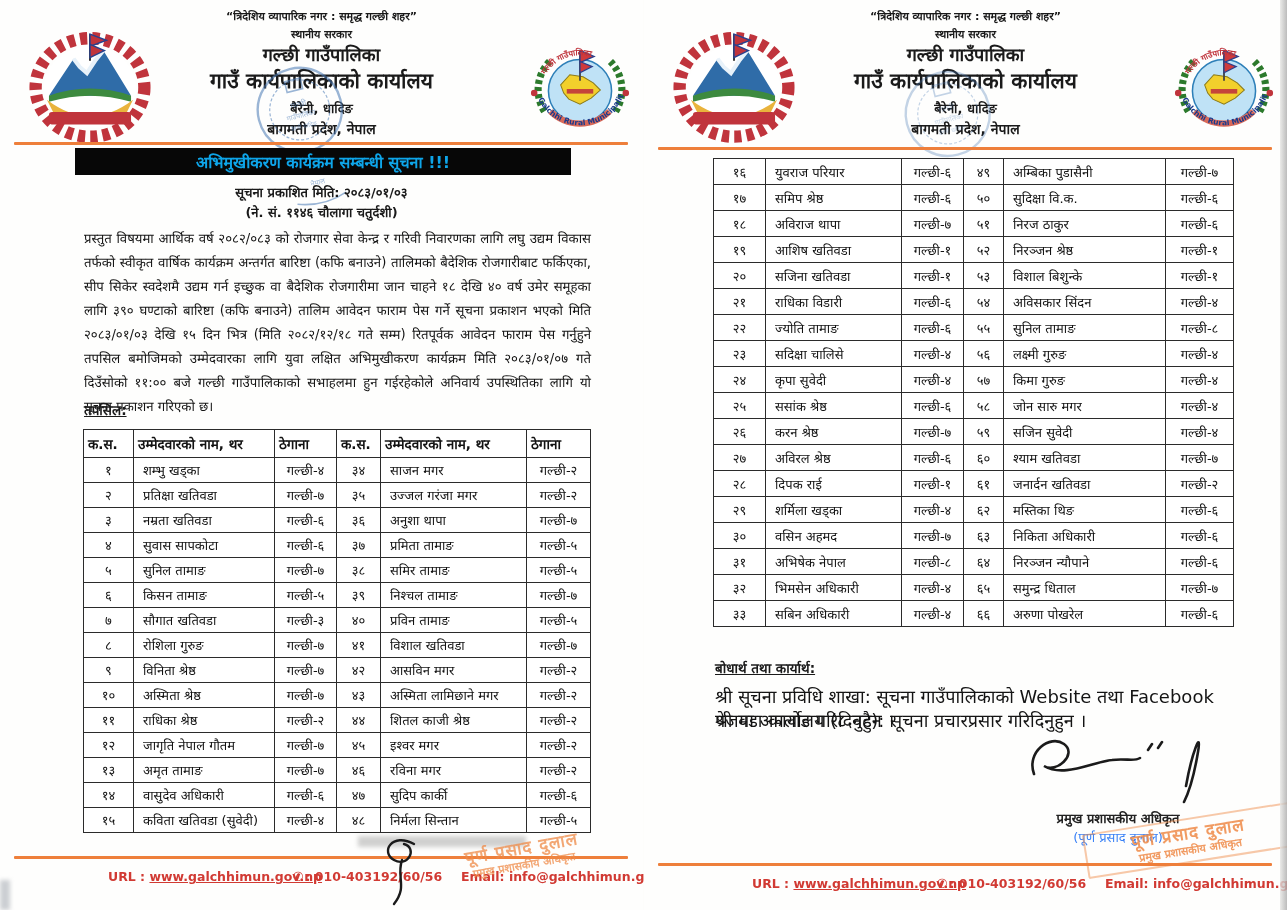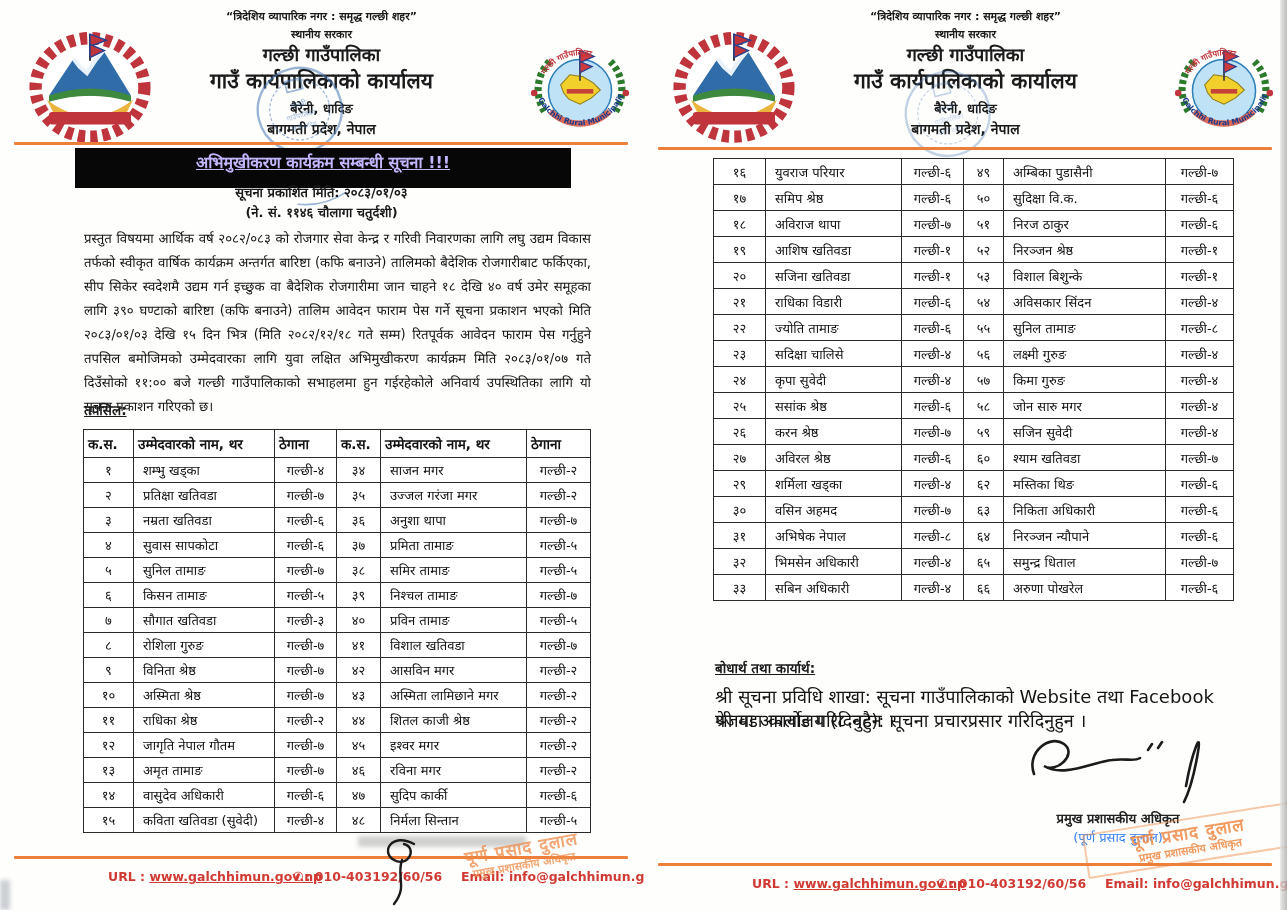--- a/index.html
+++ b/index.html
@@ -12,22 +12,22 @@
   .hdr-tagline{top:8px;font-size:11px;font-weight:bold;}
   .hdr-gov{top:26px;font-size:11px;font-weight:600;}
   .hdr-muni{top:42px;font-size:18px;font-weight:bold;}
   .hdr-office{top:66px;font-size:21px;font-weight:bold;}
   .hdr-loc{top:99px;font-size:13px;font-weight:bold;}
   .hdr-prov{top:119px;font-size:14px;font-weight:bold;}
   .logo{position:absolute;}
   .logo-emblem{left:28px;top:30px;width:124px;height:118px;}
   .logo-muni{left:524px;top:32px;width:112px;height:112px;}
   .rule{position:absolute;left:14px;right:15px;height:3px;background:#ee7f3b;border-radius:1px;}
-  .banner{position:absolute;left:75px;top:148px;width:496px;height:40px;background:#070707;color:#c4b5fd;
-          text-align:center;font-weight:bold;font-size:16px;line-height:29px;text-decoration:underline;}
+  .banner{position:absolute;left:75px;top:148px;width:496px;height:27px;background:#070707;color:#0ea5e9;
+          text-align:center;font-weight:bold;font-size:16px;line-height:29px;}
   .pubdate{top:183px;font-size:13px;font-weight:600;}
   .sambat{top:203px;font-size:13px;font-weight:600;}
   .body-par{position:absolute;left:84px;top:227px;width:507px;font-size:13.2px;line-height:24px;
             text-align:justify;color:#141414;}
   .tapasil{position:absolute;left:84px;top:401px;font-size:13.5px;font-weight:bold;text-decoration:underline;}
   table.cand{position:absolute;border-collapse:collapse;table-layout:fixed;font-size:13px;color:#121212;background:#fff;}
   table.cand th,table.cand td{border:1.2px solid #2b2b2b;padding:0 4px;overflow:hidden;white-space:nowrap;}
   table.cand th{height:27px;font-size:13.5px;font-weight:bold;text-align:left;}
   #table-left{left:83px;top:429px;width:507px;}
   #table-left td{height:24px;}
@@ -466,20 +466,28 @@
           </tr>
           <tr>
             <td class="c0">२७</td>
             <td class="c1">अविरल श्रेष्ठ</td>
             <td class="c2">गल्छी-६</td>
             <td class="c3">६०</td>
             <td class="c4">श्याम खतिवडा</td>
             <td class="c5">गल्छी-७</td>
           </tr>
           <tr>
+            <td class="c0">२८</td>
+            <td class="c1">दिपक राई</td>
+            <td class="c2">गल्छी-१</td>
+            <td class="c3">६१</td>
+            <td class="c4">जनार्दन खतिवडा</td>
+            <td class="c5">गल्छी-२</td>
+          </tr>
+          <tr>
             <td class="c0">२९</td>
             <td class="c1">शर्मिला खड्का</td>
             <td class="c2">गल्छी-४</td>
             <td class="c3">६२</td>
             <td class="c4">मस्तिका थिङ</td>
             <td class="c5">गल्छी-६</td>
           </tr>
           <tr>
             <td class="c0">३०</td>
             <td class="c1">वसिन अहमद</td>

